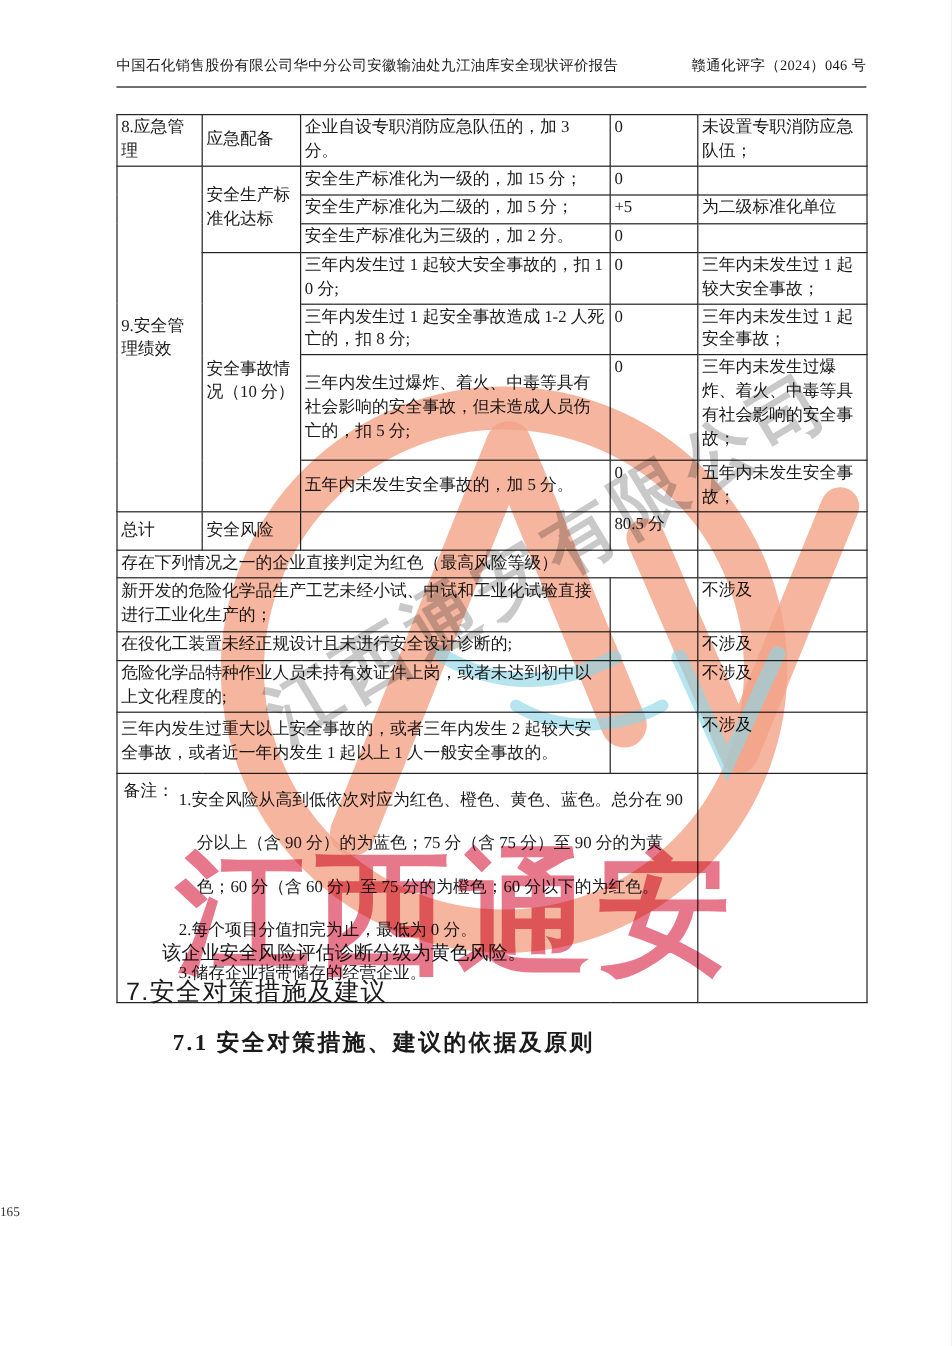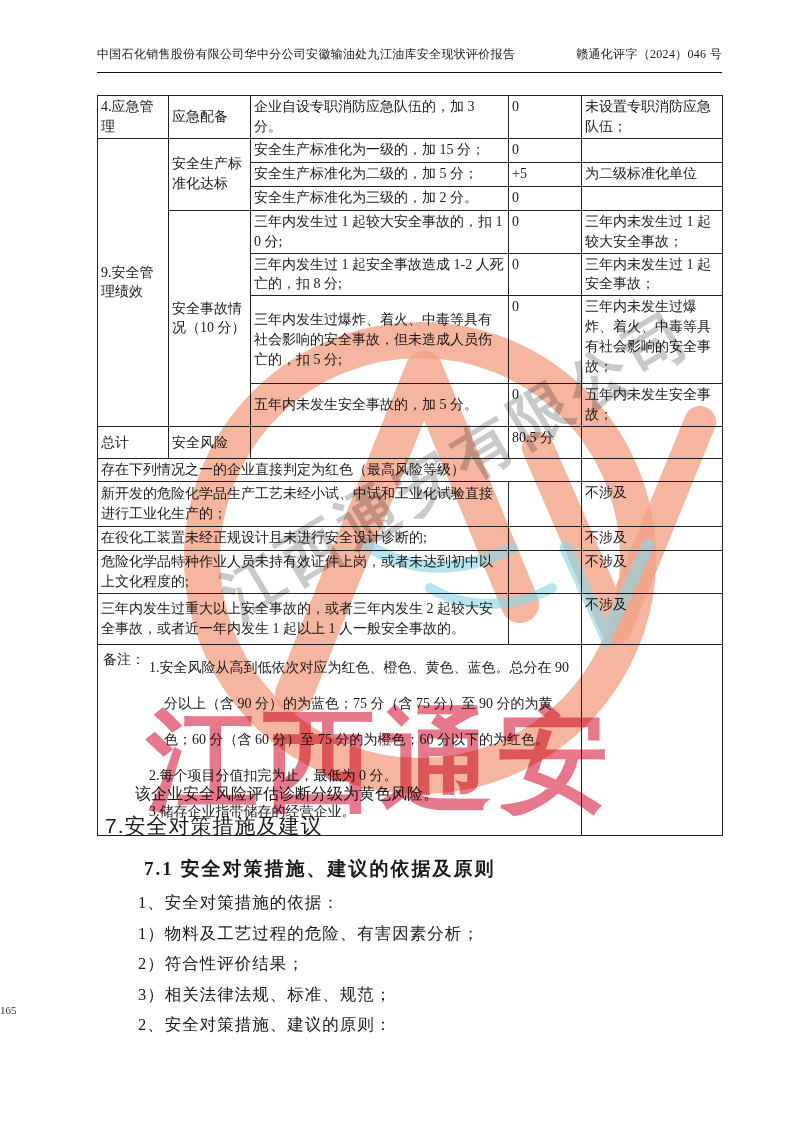--- a/index.html
+++ b/index.html
@@ -74,21 +74,21 @@
   <table class="risk">
     <colgroup>
       <col style="width:71px">
         <col style="width:82px">
         <col style="width:258px">
       <col style="width:73px">
         <col style="width:141px">
     </colgroup>
     <tbody>
         <tr style="height:42px">
-      <td>4.应急管理</td>
+      <td>8.应急管理</td>
       <td>应急配备</td>
       <td>企业自设专职消防应急队伍的，加 3 分。</td>
       <td class="top">0</td>
       <td class="top">未设置专职消防应急队伍；</td>
     </tr>
     <tr style="height:24px">
       <td rowspan="7">9.安全管理绩效</td>
       <td rowspan="3">安全生产标准化达标</td>
       <td>安全生产标准化为一级的，加 15 分；</td>
       <td class="top">0</td>
@@ -168,27 +168,20 @@
         </div>
       </td>
       <td></td>
     </tr>
   </tbody>
     </table>
 
   <div class="para1">该企业安全风险评估诊断分级为黄色风险。</div>
   <div class="h1">7.安全对策措施及建议</div>
   <div class="h2">7.1 安全对策措施、建议的依据及原则</div>
-  <div class="list">
-    <div>1、安全对策措施的依据：</div>
-    <div>1）物料及工艺过程的危险、有害因素分析；</div>
-    <div>2）符合性评价结果；</div>
-    <div>3）相关法律法规、标准、规范；</div>
-    <div>2、安全对策措施、建议的原则：</div>
-  </div>
 
   <div class="footer">165</div>
 
   <svg class="wm wm-logo" viewBox="0 0 793 1122">
     <g fill="none" stroke="#f3a287" stroke-opacity="0.8" stroke-linecap="round" stroke-linejoin="round">
       <circle cx="420" cy="558" r="218" stroke-width="36"></circle>
       <path d="M 294 694 L 424 370 L 520 604" stroke-width="38"></path>
       <path d="M 538 448 L 616 628 L 700 422" stroke-width="32"></path>
     </g>
     <g fill="none" stroke="#8fd6e6" stroke-opacity="0.65" stroke-linecap="round">

